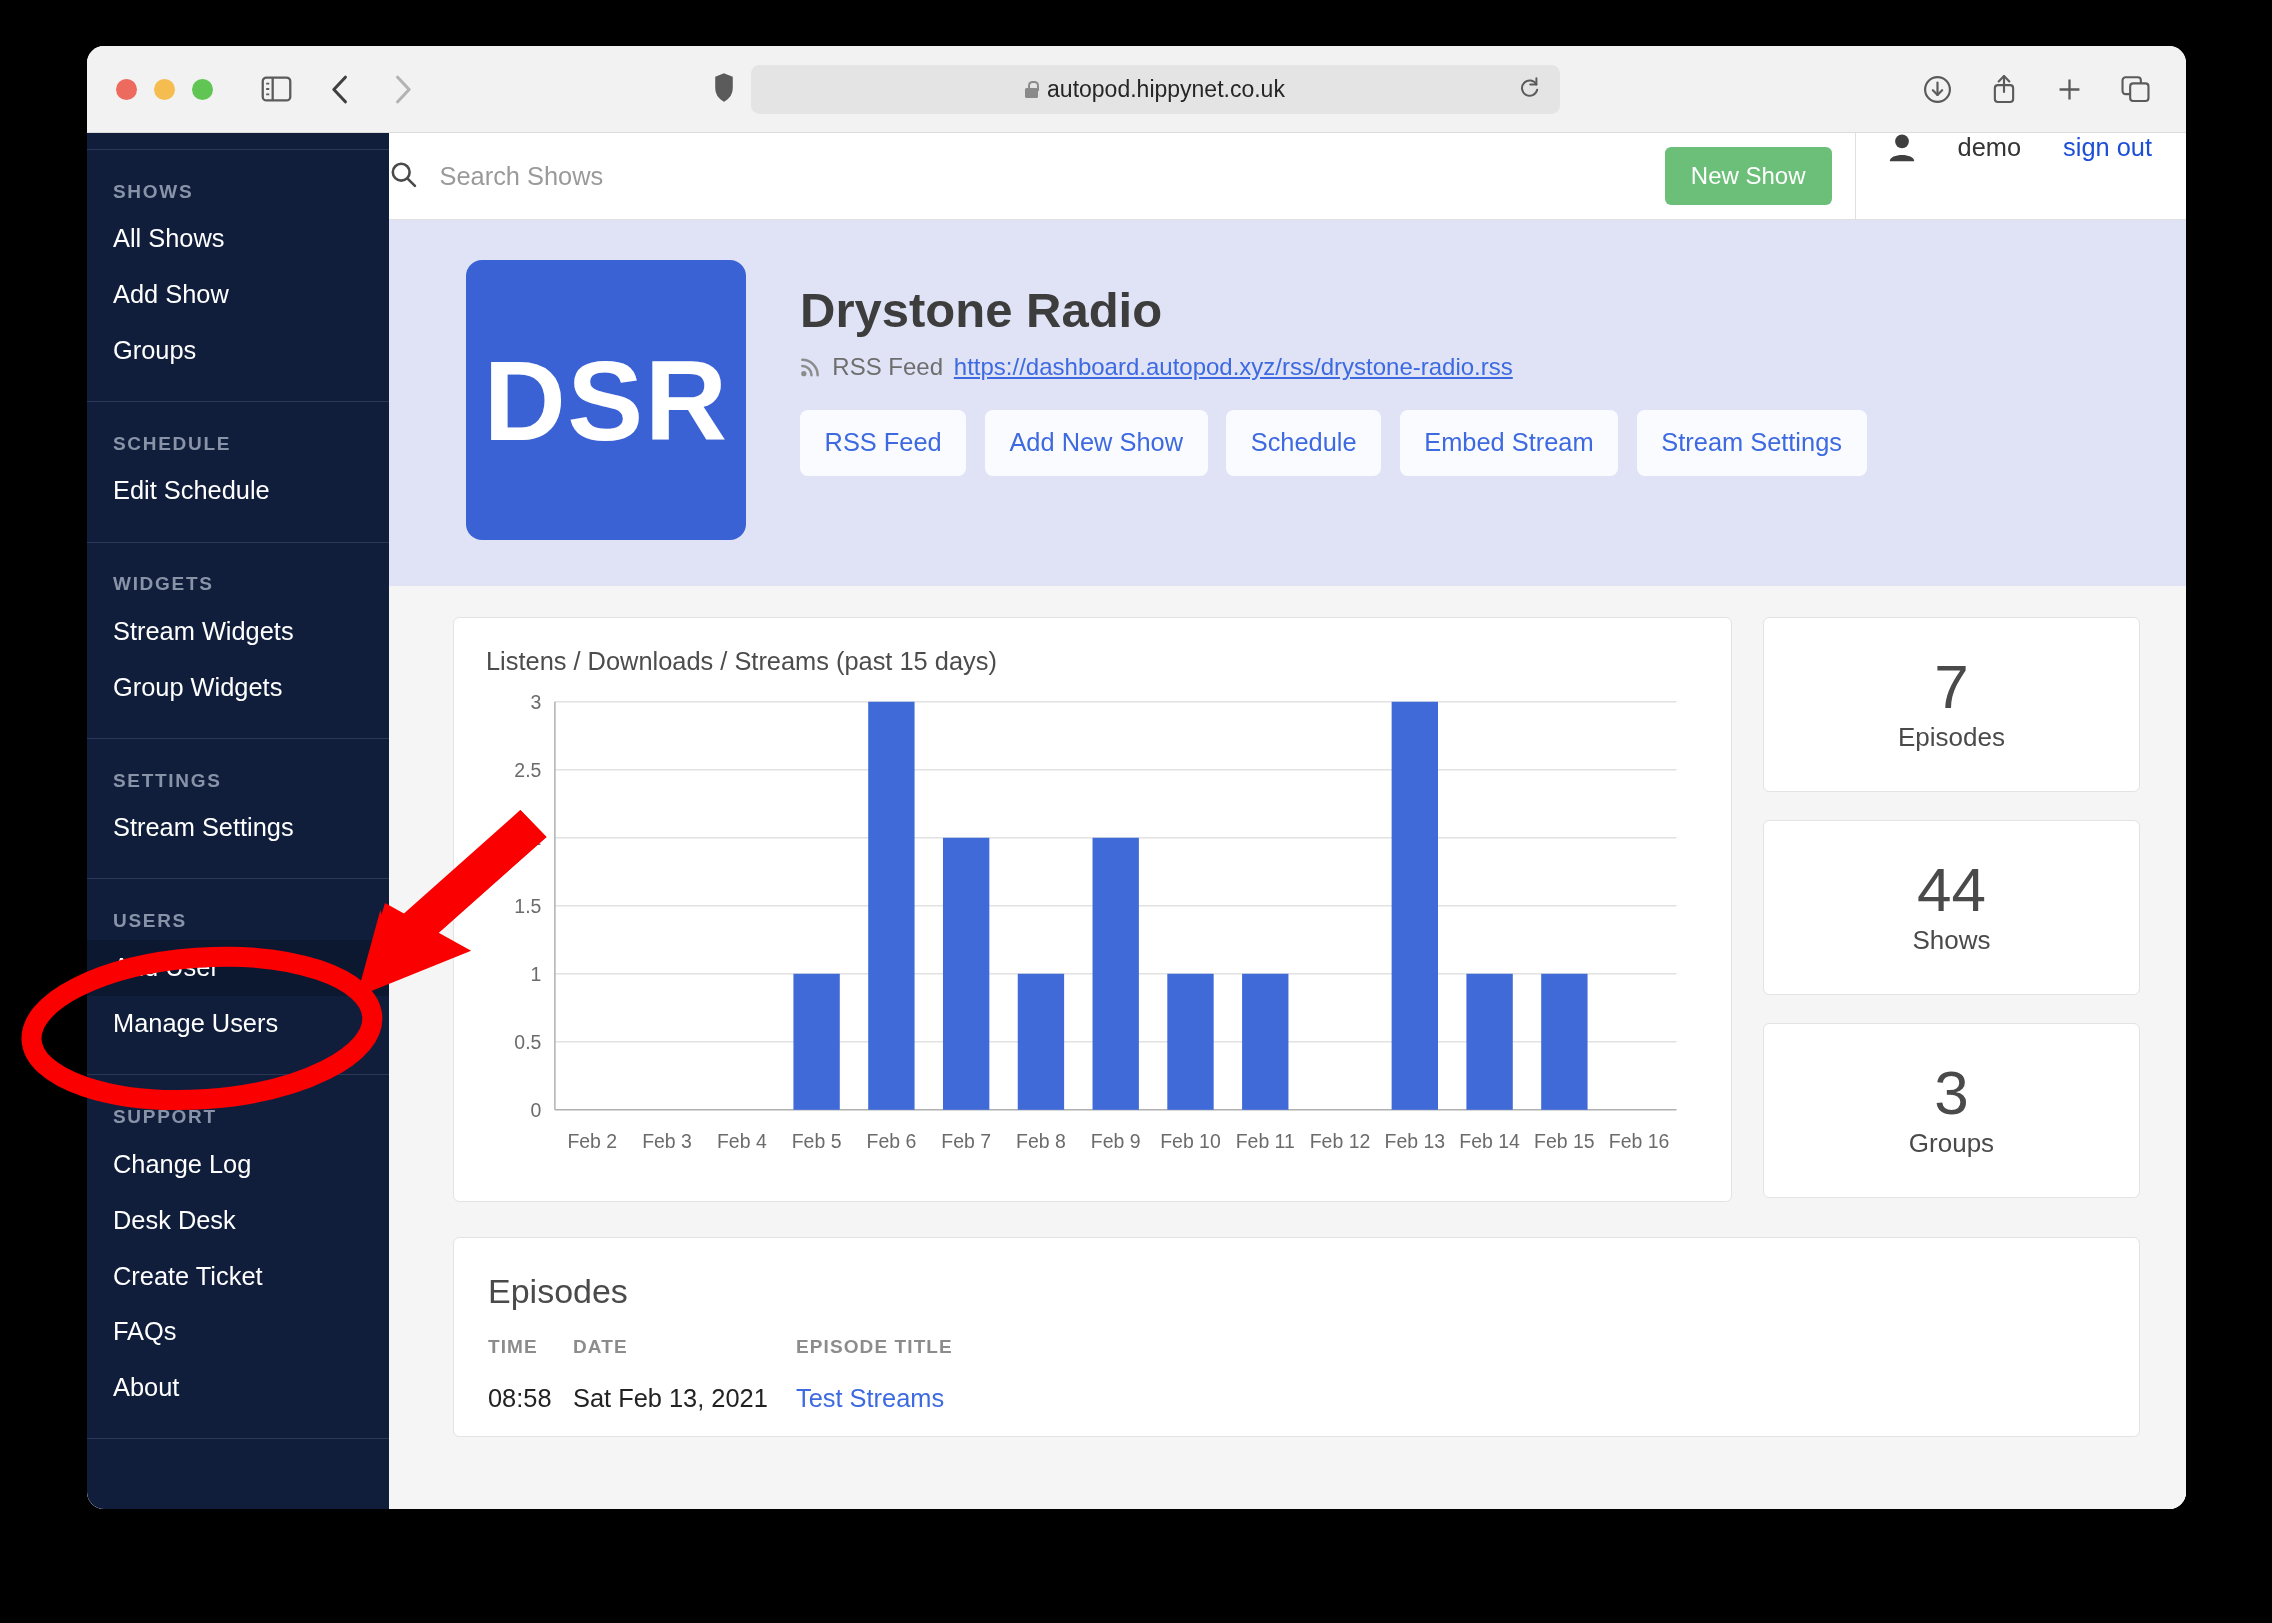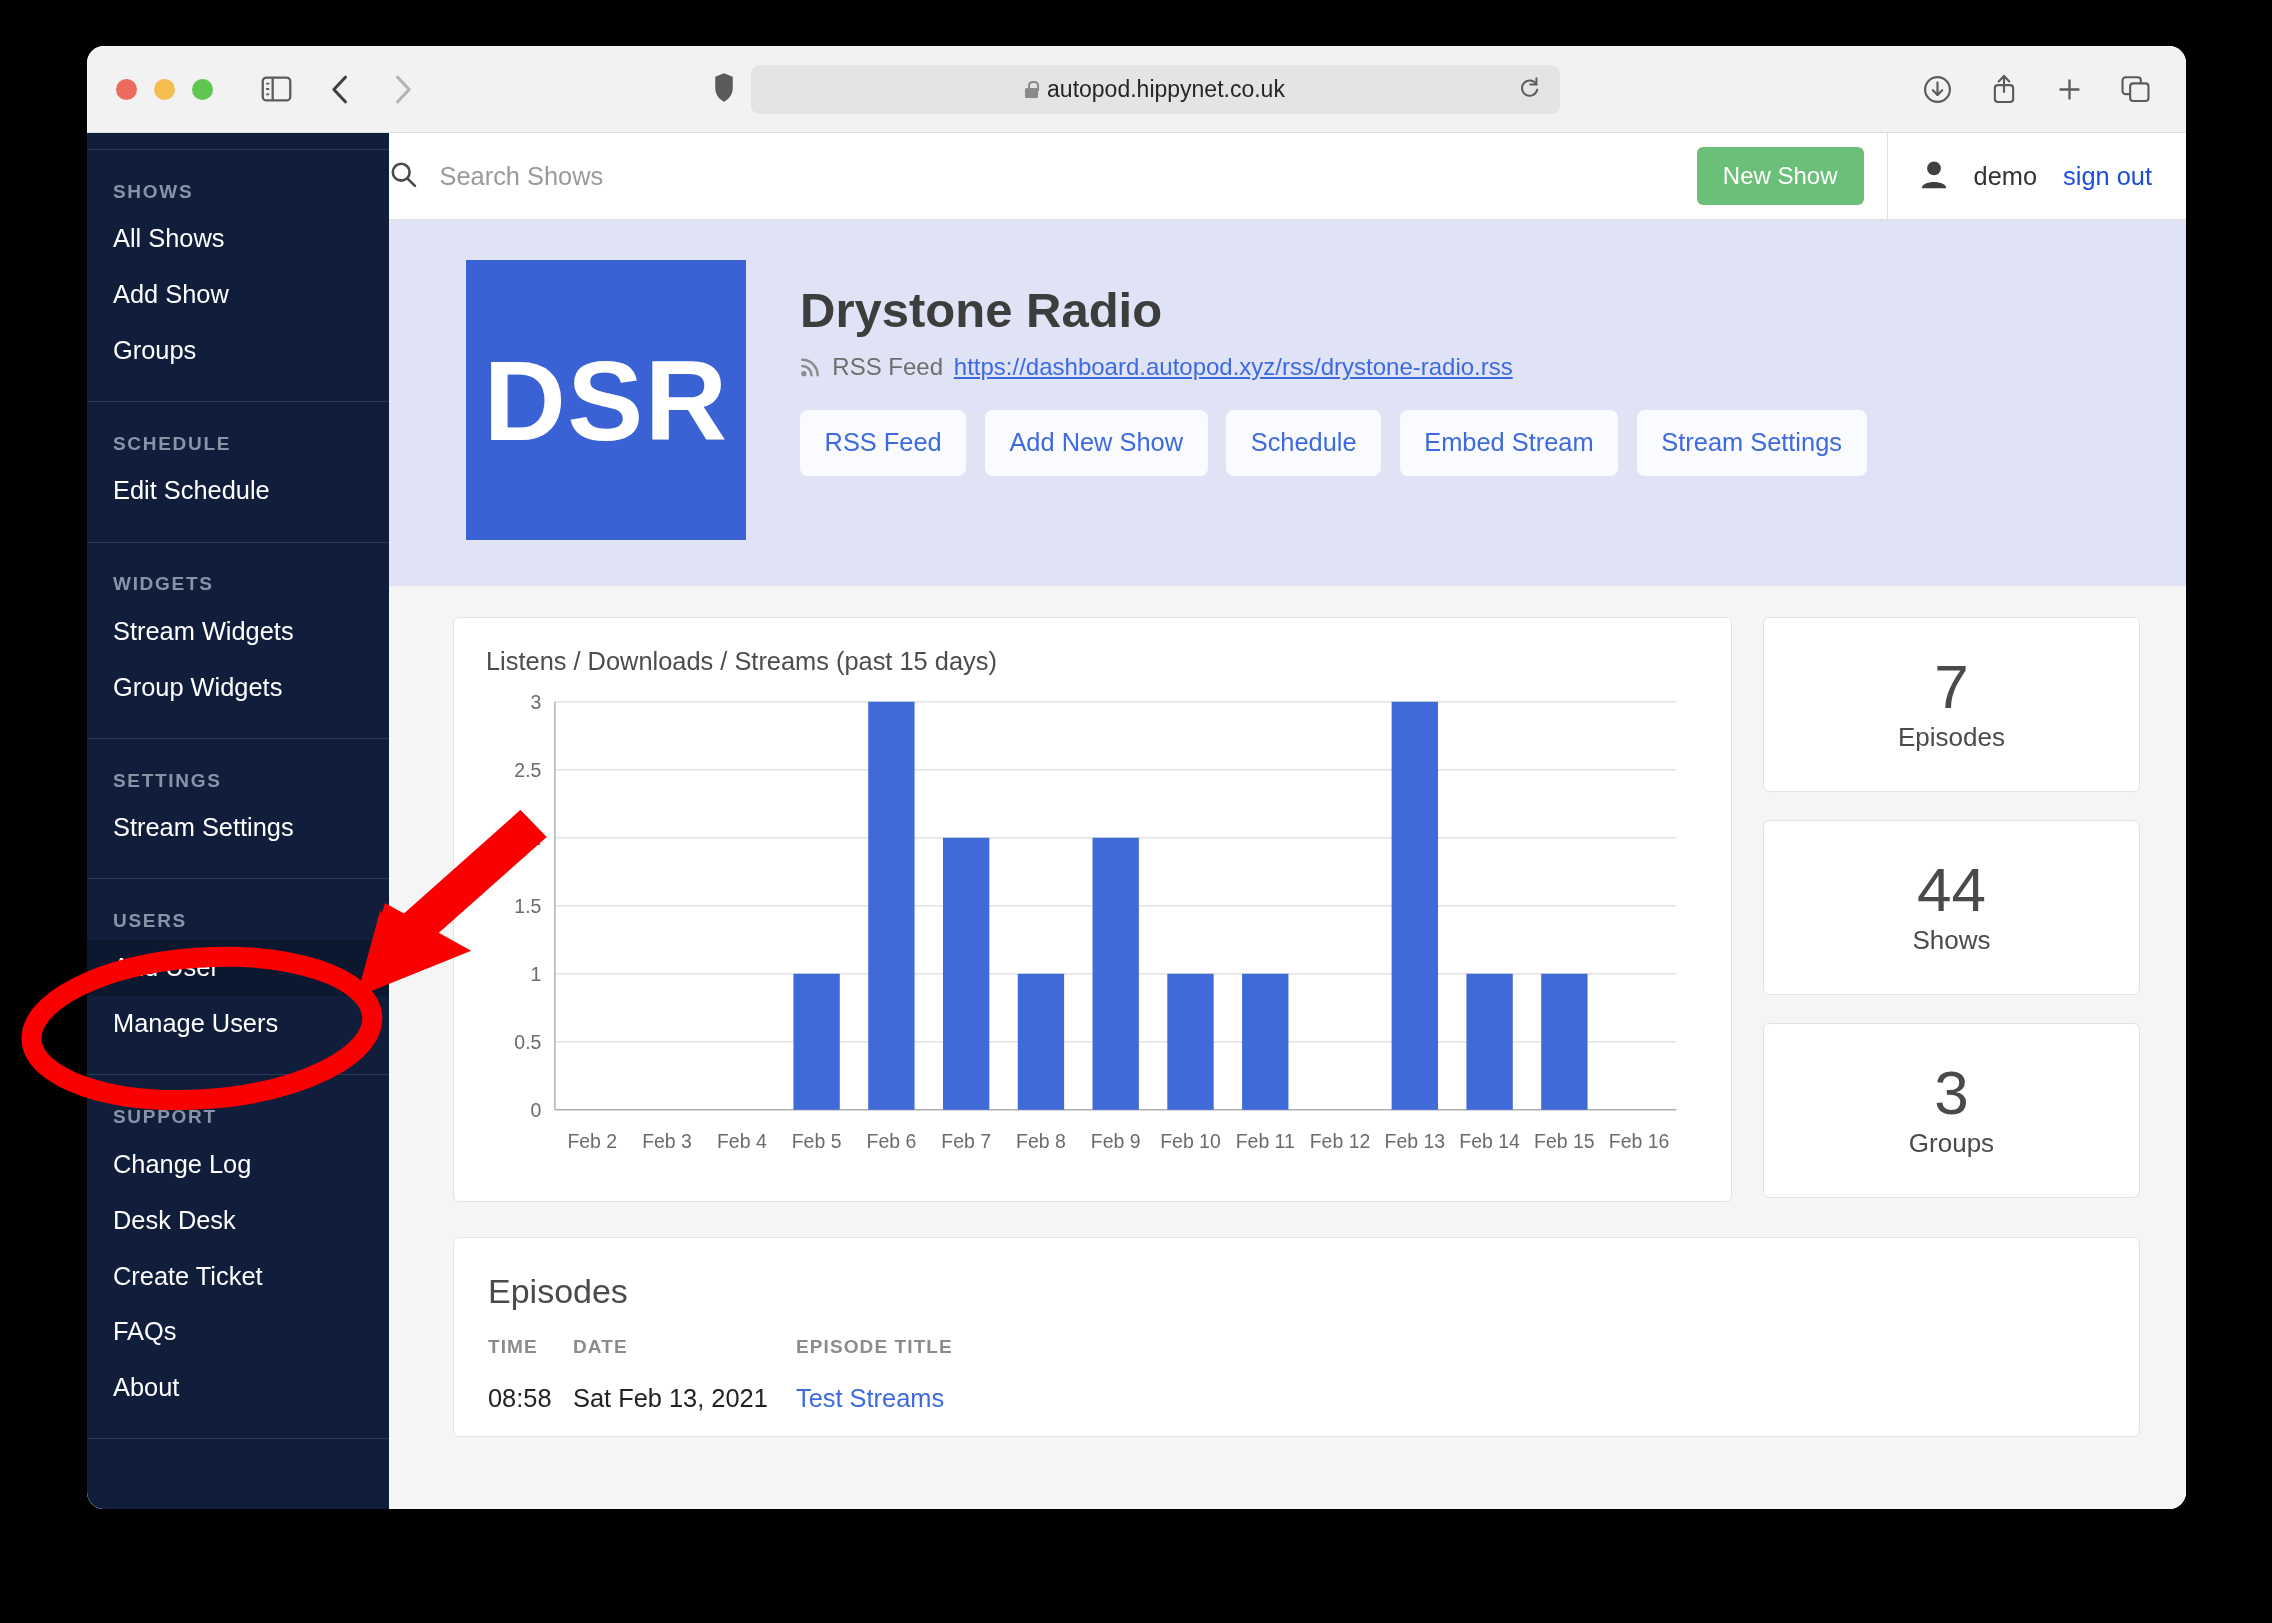--- a/index.html
+++ b/index.html
@@ -115,37 +115,37 @@
     font-size: 25.4px; color: #222; font-family: inherit; width: 462px;
   }
   .search-input::placeholder { color: #9a9a9a; }
   .new-show-btn {
     background: #6cbf78; color: #fff; border: none;
     font-family: inherit; font-size: 24px;
     padding: 15.4px 26px; border-radius: 6.2px; margin-right: 23px;
     cursor: pointer;
   }
   .user-area {
-    display: flex; align-items: center; gap: 26px;
+    display: flex; gap: 42px;
     border-left: 0.8px solid #e0e0e0;
     height: 100%; padding: 0 34px 0 32px;
   }
   .user-name { font-size: 25.4px; color: #333; }
   .sign-out { font-size: 25.4px; color: #1d4ed8; text-decoration: none; }
 
   
   .hero {
     background: #dfe3f5;
     padding: 40px 46px 46px 77px;
     display: flex; gap: 54px;
     flex: 0 0 auto;
   }
   .logo {
     width: 280px; height: 280px; flex: 0 0 280px;
-    background: #3b62d4; border-radius: 1px;
+    background: #3b62d4; border-radius: 16px;
     display: flex; align-items: center; justify-content: center;
     color: #fff; font-size: 114px; font-weight: bold; letter-spacing: 1.5px;
   }
   .hero-right { padding-top: 21.5px; }
   .show-title { font-size: 49px; font-weight: bold; color: #3d3d3d; }
   .rss-line { margin-top: 15.4px; display: flex; align-items: center; gap: 10.8px; font-size: 24px; }
   .rss-label { color: #6e6e6e; }
   .rss-link { color: #3d6ae0; text-decoration: underline; }
   .rss-icon { color: #8c8c8c; display: inline-flex; }
   .chip-row { display: flex; gap: 18.5px; margin-top: 29px; }

